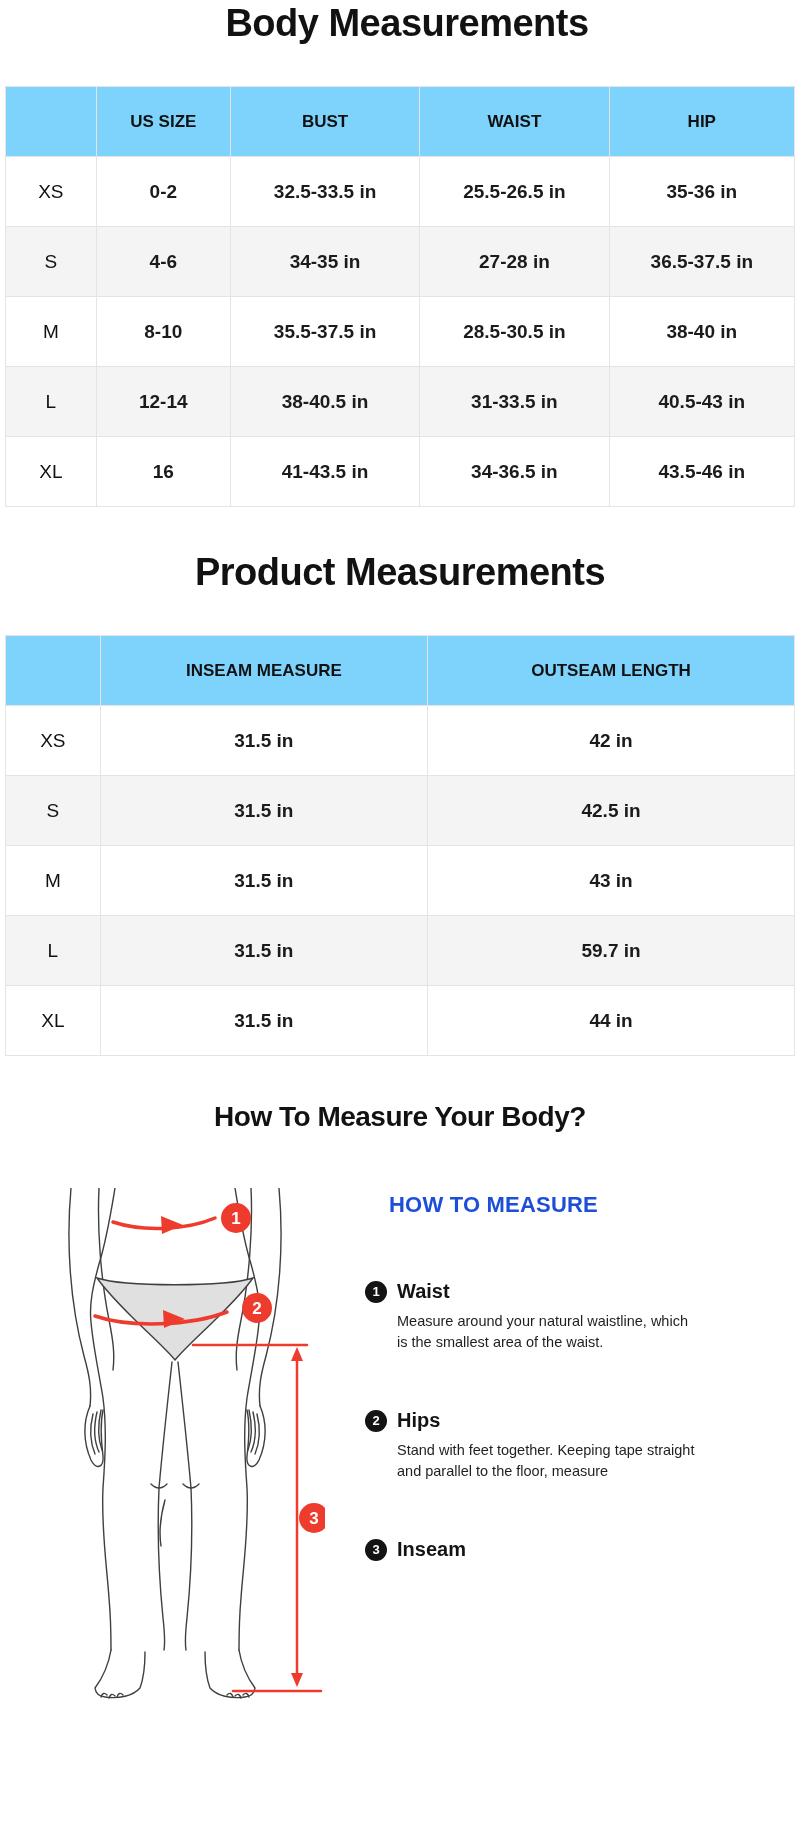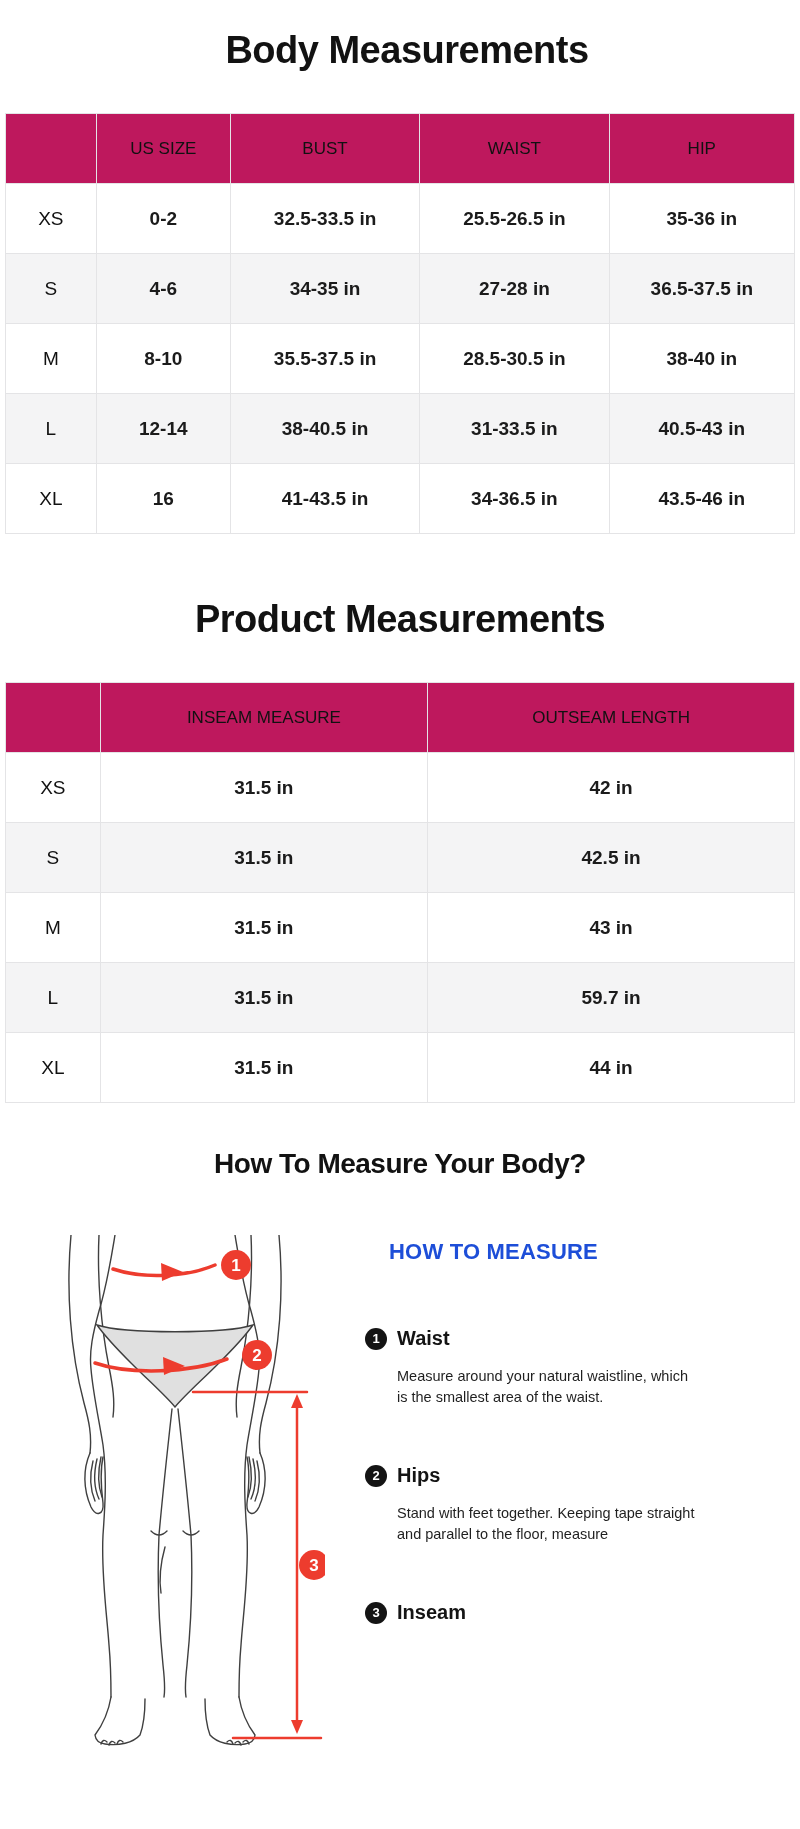--- a/index.html
+++ b/index.html
@@ -8,36 +8,36 @@
     background:#ffffff;
     font-family:"Liberation Sans","DejaVu Sans",sans-serif;
     color:#161616;
     overflow:hidden;
   }
   .main-title{
     margin:0;text-align:center;
     font-size:38px;font-weight:700;letter-spacing:-.5px;
     line-height:46px;color:#121212;
   }
-  #title-body{padding-top:27px;margin-left:14px;}
-  #title-product{margin-top:62px;}
+  #title-body{margin-left:14px;}
+  #title-product{margin-top:42px;}
   #title-measure{margin-top:38px;font-size:28px;}
   table{
     border-collapse:collapse;
     width:790px;margin:40px auto 0 auto;
     table-layout:fixed;
   }
   th,td{
     border:1px solid #e4e4e6;
     height:69px;text-align:center;vertical-align:middle;
     font-size:19px;font-weight:700;color:#1b1b1b;
     padding:0 4px;overflow:hidden;
   }
   thead th{
-    background:#be185d;font-weight:400;font-size:17px;color:#111;
+    background:#7dd3fc;font-weight:700;font-size:17px;color:#111;
   }
   tbody th{font-weight:400;font-size:19px;color:#111;}
   tbody tr:nth-child(even) th,
   tbody tr:nth-child(even) td{background:#f4f4f5;}
   tbody tr:nth-child(odd) th,
   tbody tr:nth-child(odd) td{background:#ffffff;}
 
   .measure-section{
     position:relative;margin-top:48px;height:540px;width:800px;
   }
@@ -49,21 +49,21 @@
   .step{margin-bottom:56px;}
   .step-header{display:flex;align-items:center;gap:10px;}
   .step-badge{
     width:22px;height:22px;border-radius:50%;
     background:#141414;color:#ffffff;
     font-size:13px;font-weight:700;line-height:22px;text-align:center;
     flex:0 0 22px;
   }
   .step-title{font-size:20px;font-weight:700;color:#141414;}
   .step-desc{
-    margin:16px 0 0 32px;width:300px;
+    margin:8px 0 0 32px;width:300px;
     font-size:14.5px;line-height:21px;color:#1f1f1f;
   }
   .fig{stroke:#3f3f3f;stroke-width:1.4;fill:none;stroke-linecap:round;stroke-linejoin:round;}
   .panty{fill:#e0e0e0;stroke:#3f3f3f;stroke-width:1.4;}
   .red-line{fill:none;stroke-linecap:round;}
   .badge-num{fill:#ffffff;font-size:17px;font-weight:700;font-family:"Liberation Sans","DejaVu Sans",sans-serif;text-anchor:middle;}
 </style>
 </head>
 <body>
 

